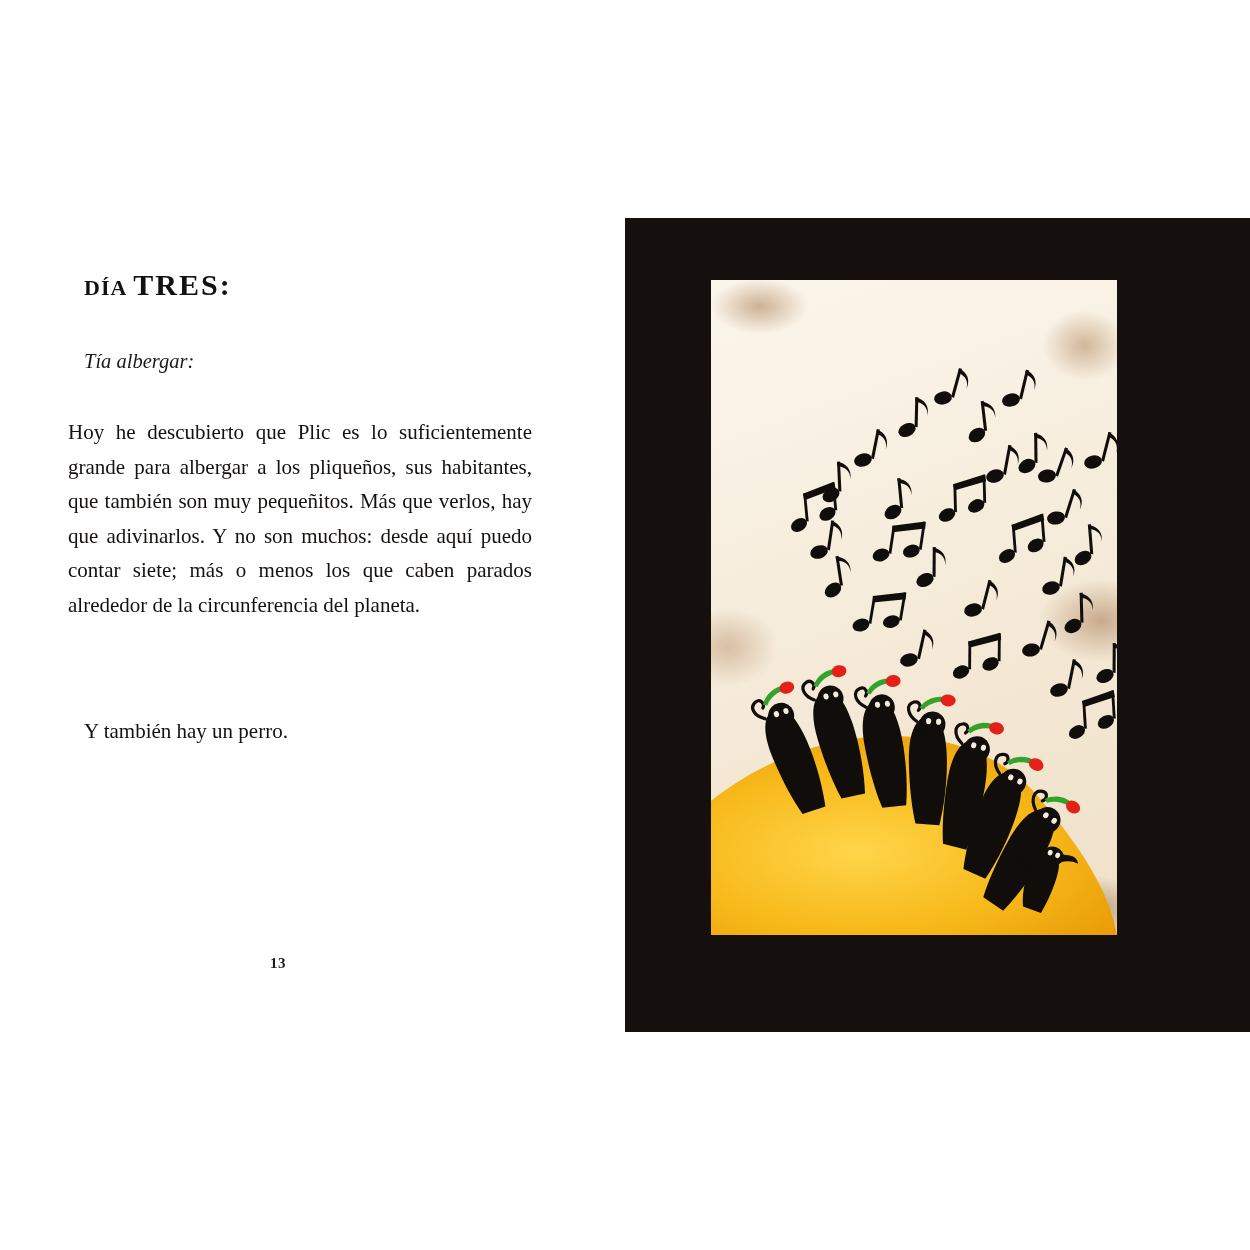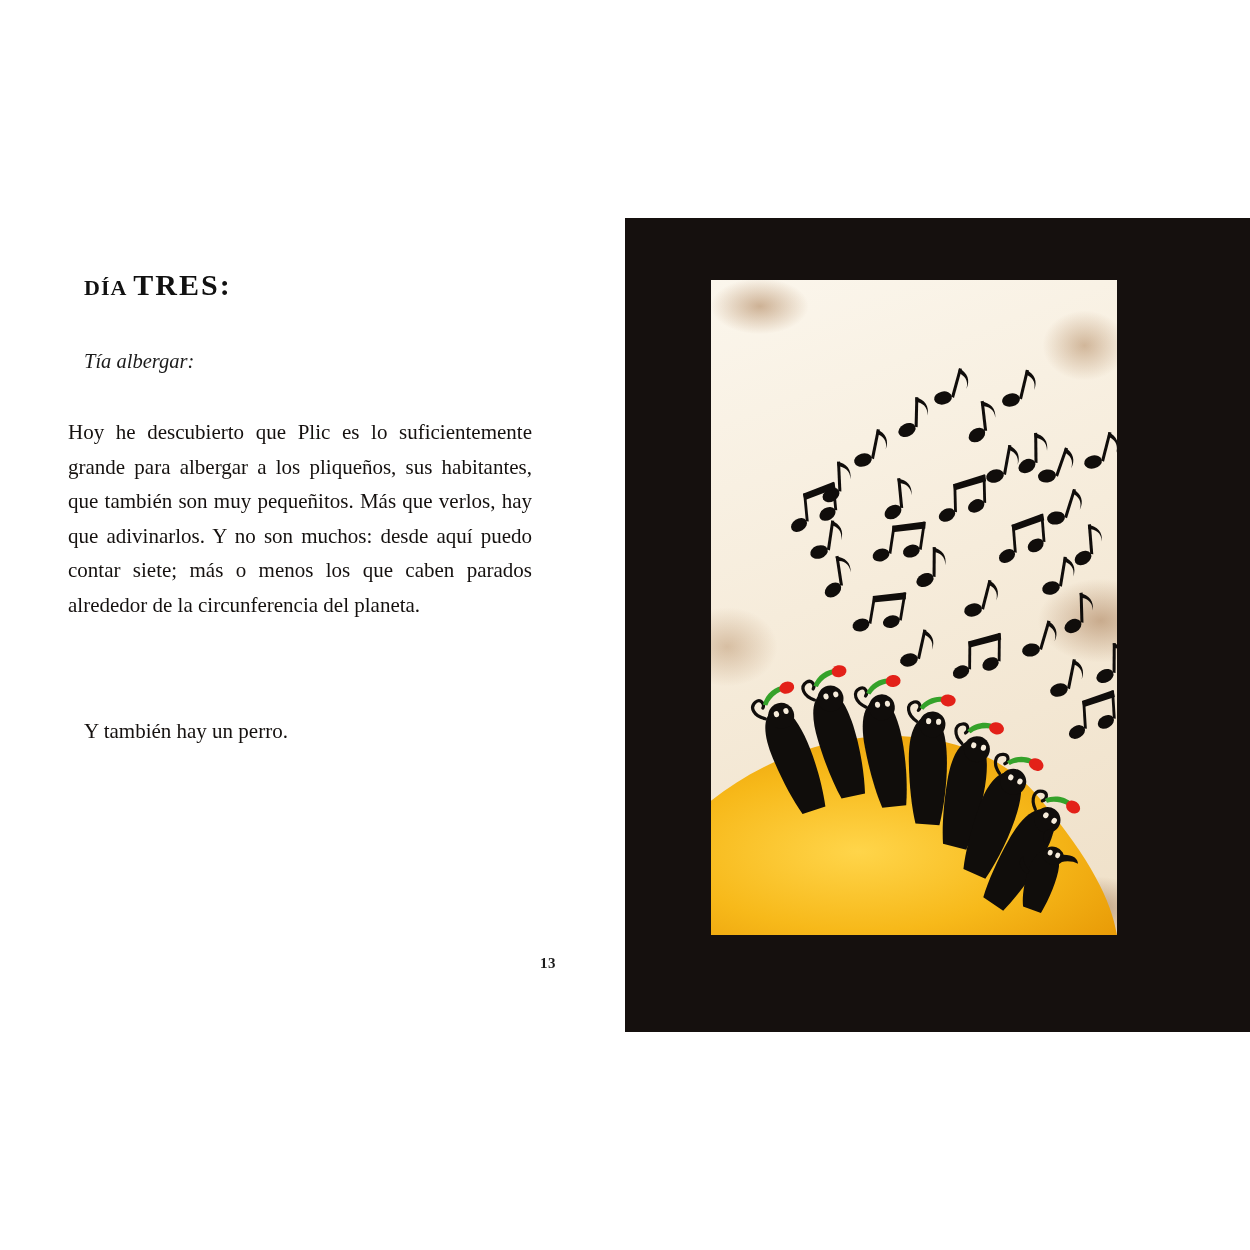--- a/index.html
+++ b/index.html
@@ -83,21 +83,21 @@
     line-height: 34.5px;
     color: #15110f;
     margin-top: 38px;
   }
 
   .folio {
     position: absolute;
     left: 0;
     top: 955px;
     width: 556px;
-    text-align: right;
+    text-align: center;
     font-size: 15px;
     font-weight: bold;
     color: #1b1b1b;
     letter-spacing: 0.5px;
   }
 
   
   .page-right {
     position: absolute;
     left: 625px;

